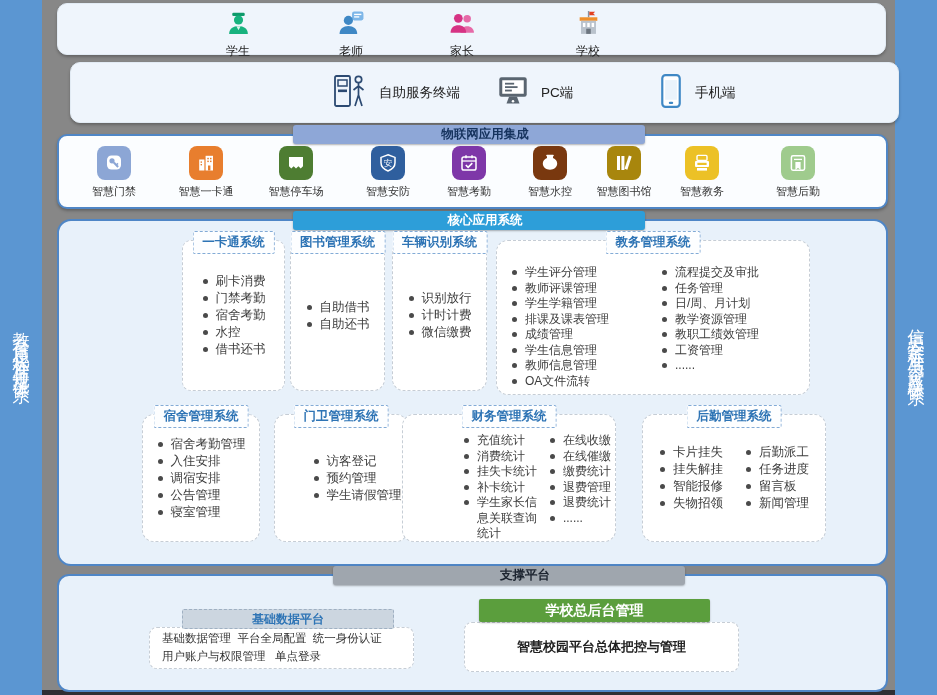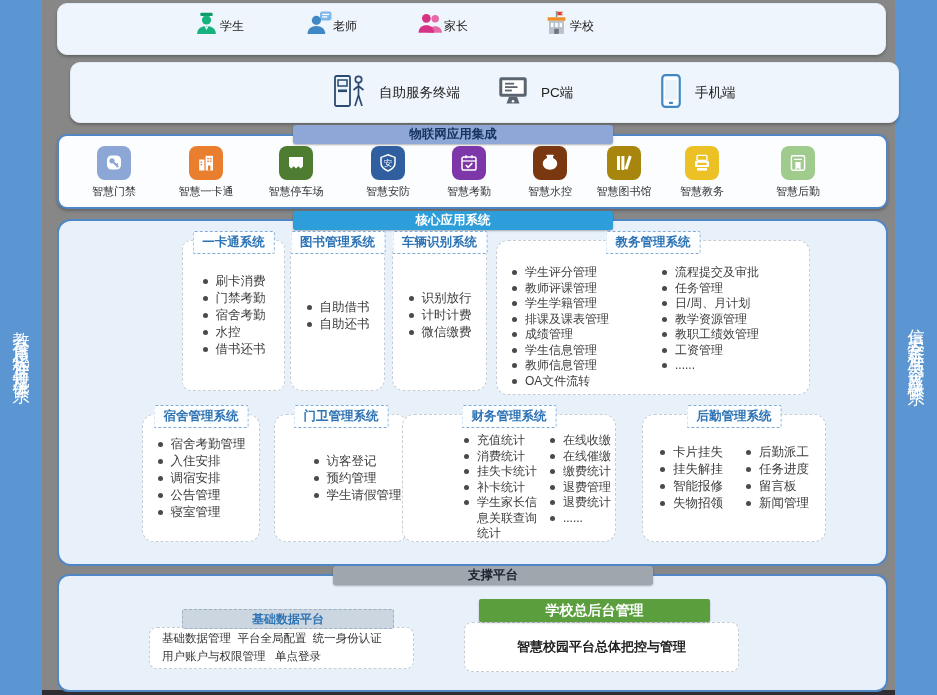--- a/index.html
+++ b/index.html
@@ -24,27 +24,27 @@
 
   .box-users{left:57px;top:3px;width:827px;height:50px;}
   .box-devices{left:57px;top:62px;width:827px;height:59px;margin-left:13px;}
   .box-iot{left:57px;top:134px;width:827px;height:71px;border-radius:10px;}
   .box-core{left:57px;top:219px;width:827px;height:343px;background:#e8f1fa;border:2px solid #4f86c6;border-radius:14px;}
   .box-support{left:57px;top:574px;width:827px;height:114px;background:#e8f1fa;border:2px solid #4f86c6;border-radius:12px;}
 
   
   .band{position:absolute;left:234px;width:320px;height:19px;border-radius:3px;
     display:flex;align-items:center;justify-content:center;
-    font-size:12.5px;font-weight:bold;box-shadow:0 1px 2px rgba(0,0,0,.3);}
+    font-size:12.5px;font-weight:bold;box-shadow:0 1px 2px rgba(0,0,0,.3);padding-left:32px;}
   .band-iot{top:-11px;background:#8ea7d7;color:#16335e;}
   .band-core{top:-10px;background:#2d9ed9;color:#ffffff;}
   .band-support{top:-10px;background:#9fa6ae;color:#1c2430;margin-left:40px;}
 
   
-  .user-cell{position:absolute;top:6px;width:90px;display:flex;flex-direction:row;align-items:center;}
+  .user-cell{position:absolute;top:6px;width:90px;display:flex;flex-direction:column;align-items:center;}
   .user-cell .lbl{font-size:12px;color:#222;margin-top:2px;}
 
   
   .device-cell{position:absolute;top:0;height:59px;display:flex;align-items:center;gap:12px;}
   .device-cell .lbl{font-size:13.5px;color:#222;}
 
   
   .iot-cell{position:absolute;top:10px;width:84px;display:flex;flex-direction:column;align-items:center;}
   .iot-icon{width:34px;height:34px;border-radius:8px;display:flex;align-items:center;justify-content:center;}
   .iot-cell .lbl{font-size:11px;color:#333;margin-top:4px;white-space:nowrap;}

